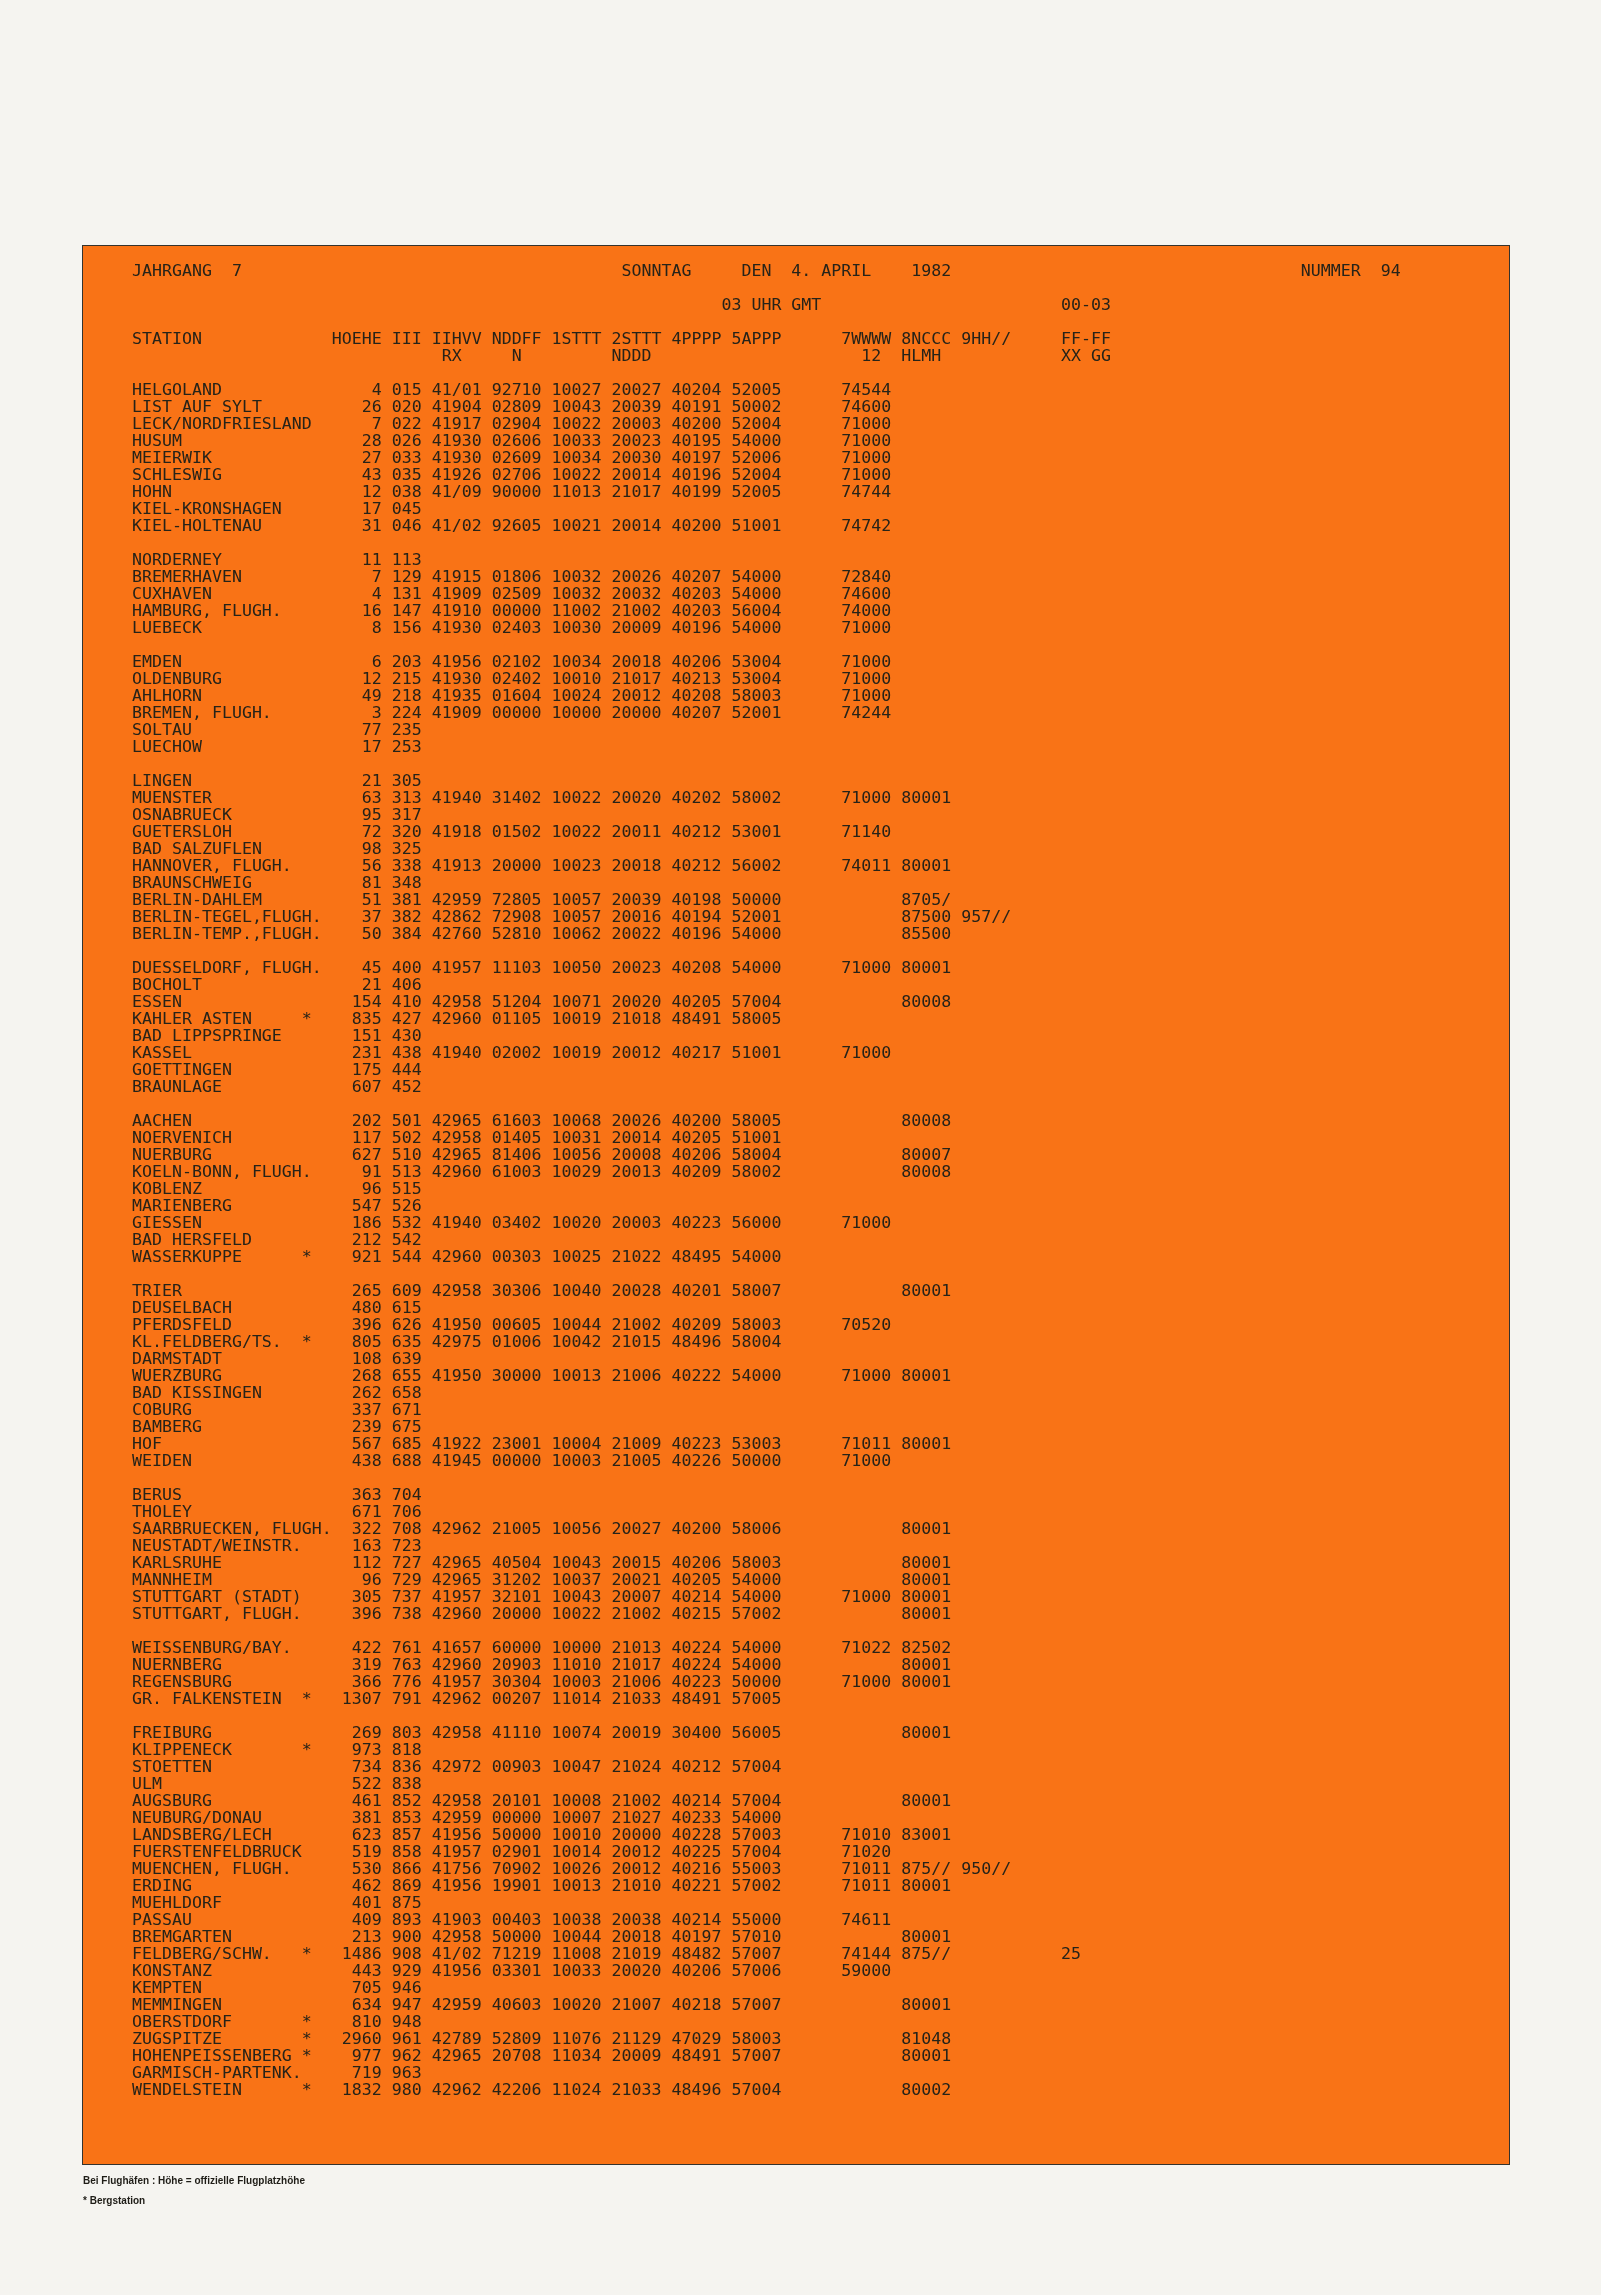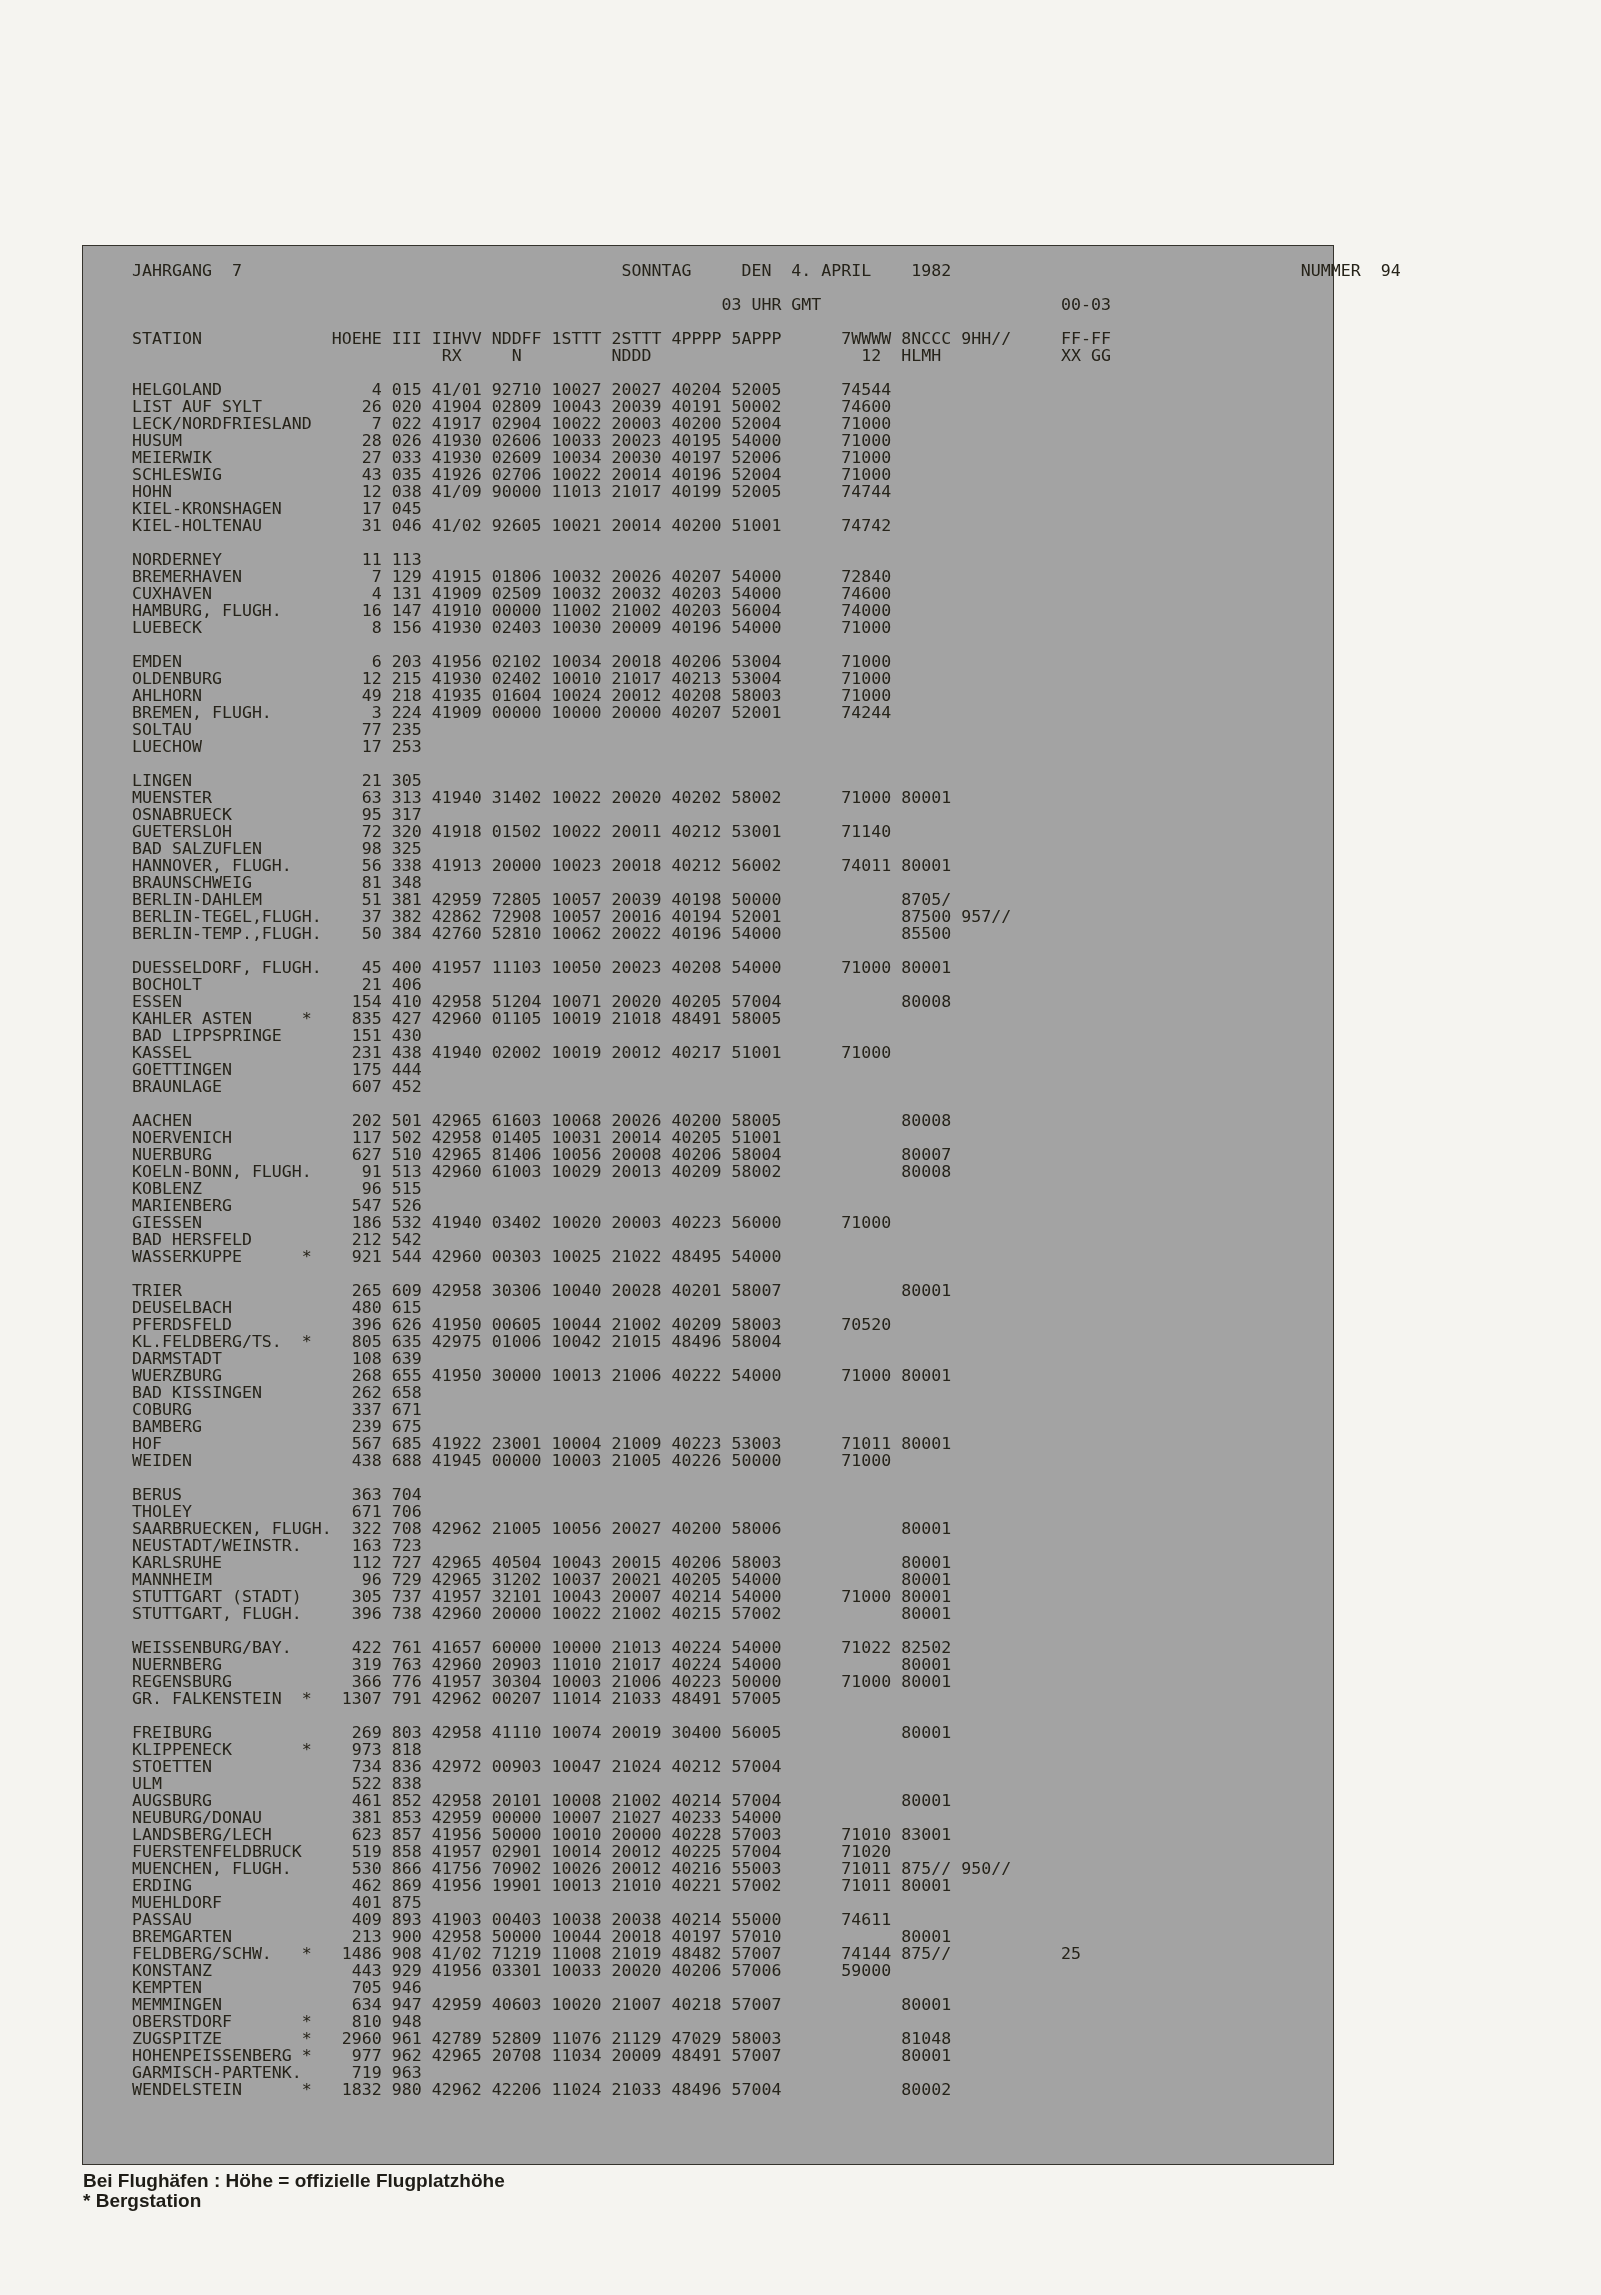--- a/index.html
+++ b/index.html
@@ -2,36 +2,36 @@
 <html style="font-size:13px"><head>
 <meta charset="utf-8">
 <style>
   html,body{margin:0;padding:0;}
   body{
     width:1601px;height:2295px;position:relative;
     background:#f5f4f0;
     font-family:"DejaVu Sans Mono",monospace;
   }
   .sheet{
-    position:absolute;left:82px;top:245px;width:1252px;height:1920px;
-    box-sizing:border-box;border:1.6px solid #35332d;background:#a3a3a3;
+    position:absolute;left:82px;top:245px;width:1428px;height:1920px;
+    box-sizing:border-box;border:1.6px solid #35332d;background:#f97316;
   }
   .report{
     padding:16px 0 0 49px;
   }
   .ln{
     white-space:pre;
     height:17px;line-height:17px;font-size:16.6px;
     color:#262319;
     font-family:"DejaVu Sans Mono",monospace;
   }
   .footnotes{
     position:absolute;left:83px;top:2171px;
     font-family:"Liberation Sans",sans-serif;
-    font-weight:bold;font-size:19px;line-height:20px;color:#1f1d17;
+    font-weight:bold;font-size:10px;line-height:20px;color:#1f1d17;
   }
 </style>
 </head>
 <body>
 
 <div class="page">
   <div class="sheet">
     <div class="report">
         <div class="ln">JAHRGANG  7                                      SONNTAG     DEN  4. APRIL    1982                                   NUMMER  94</div>
         <div class="ln"></div>

